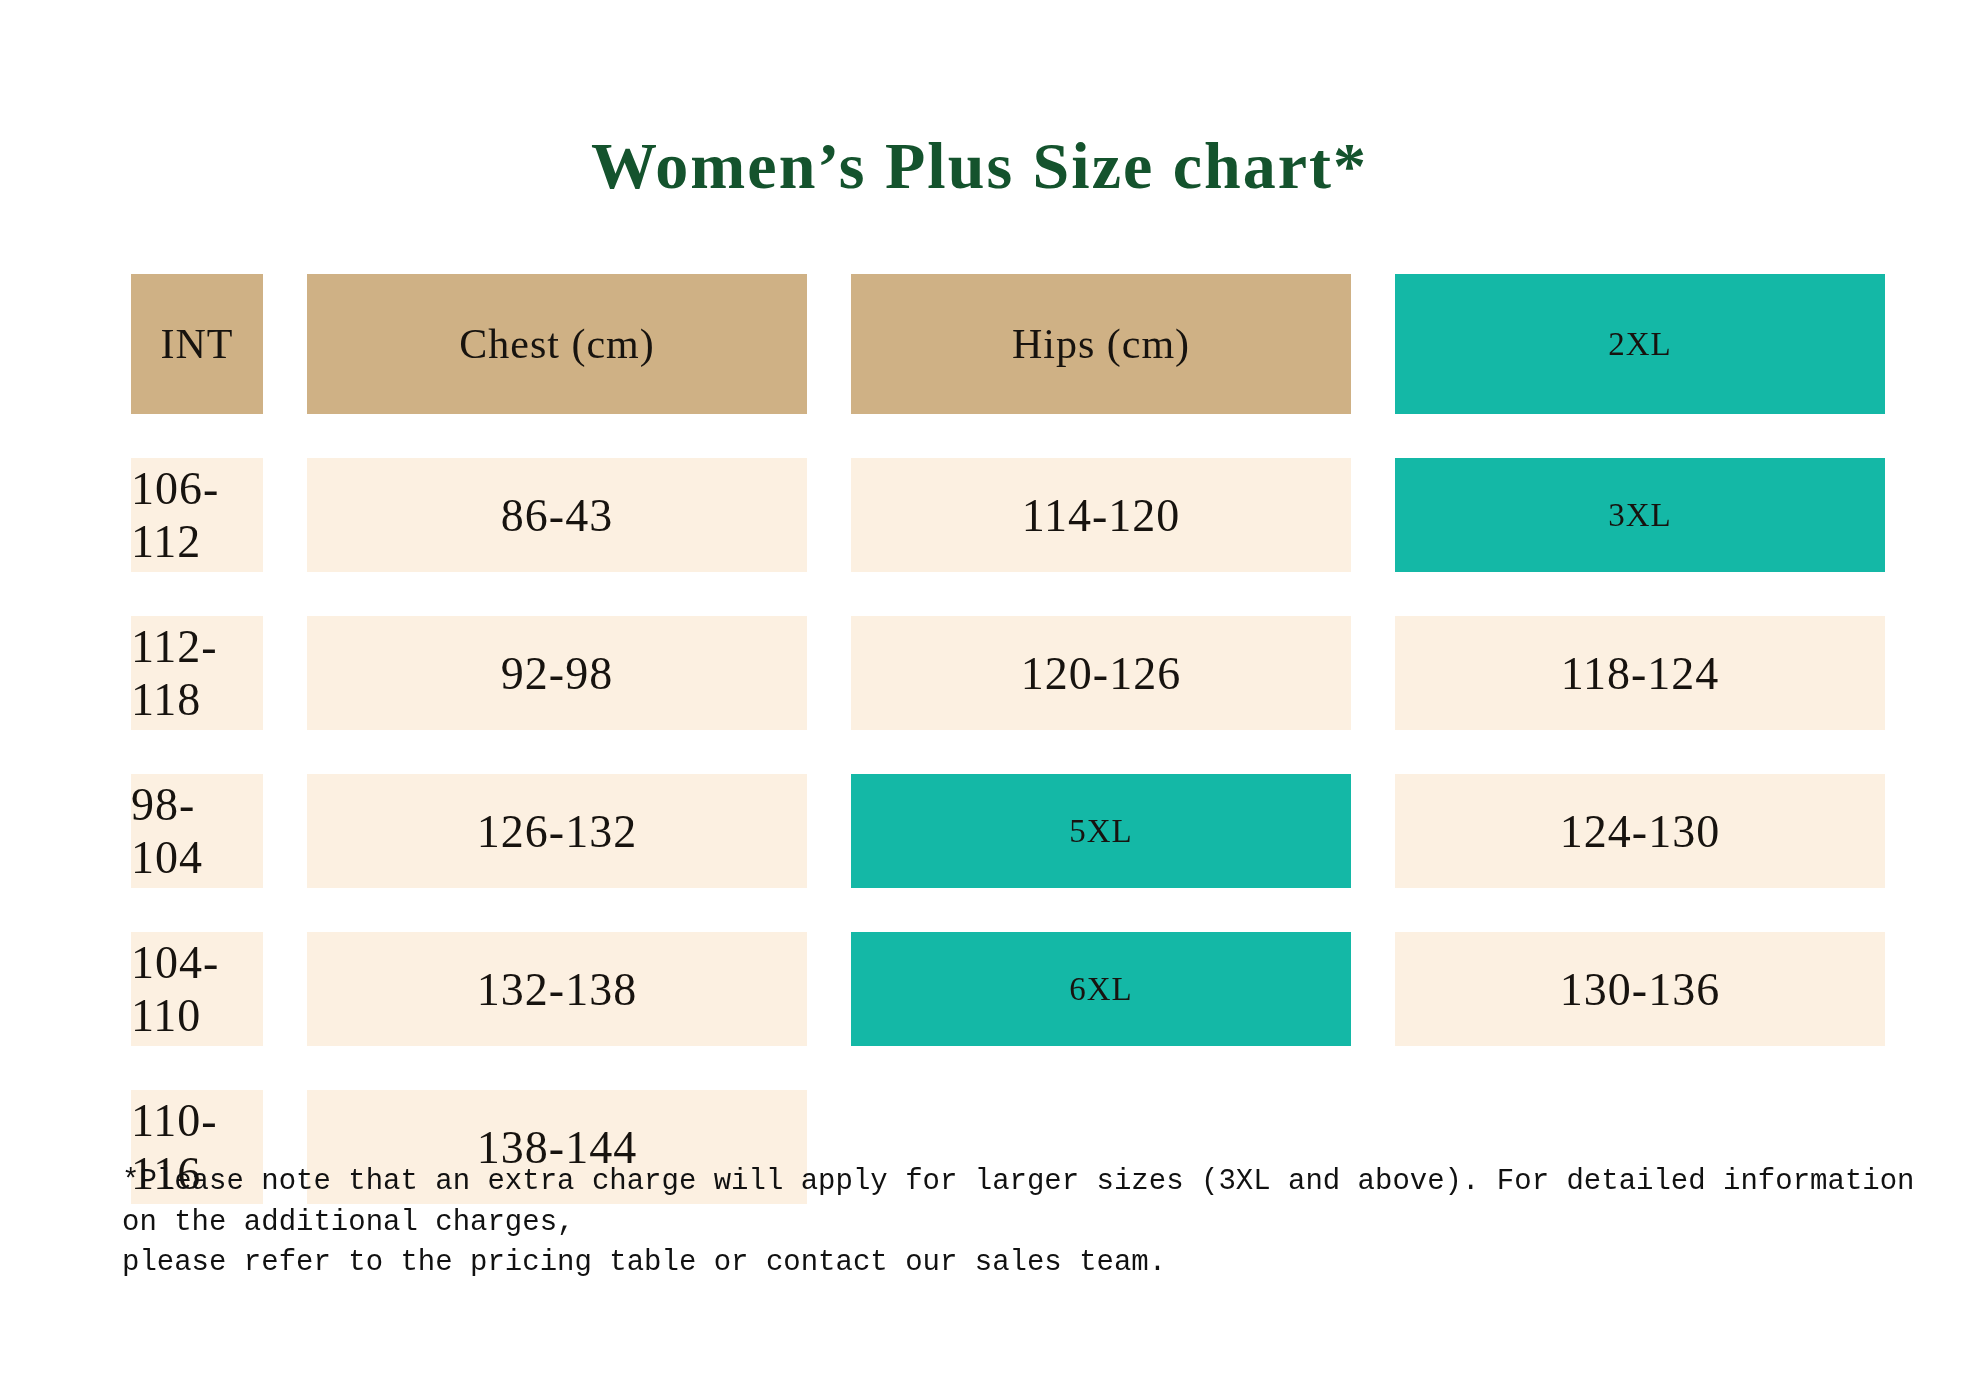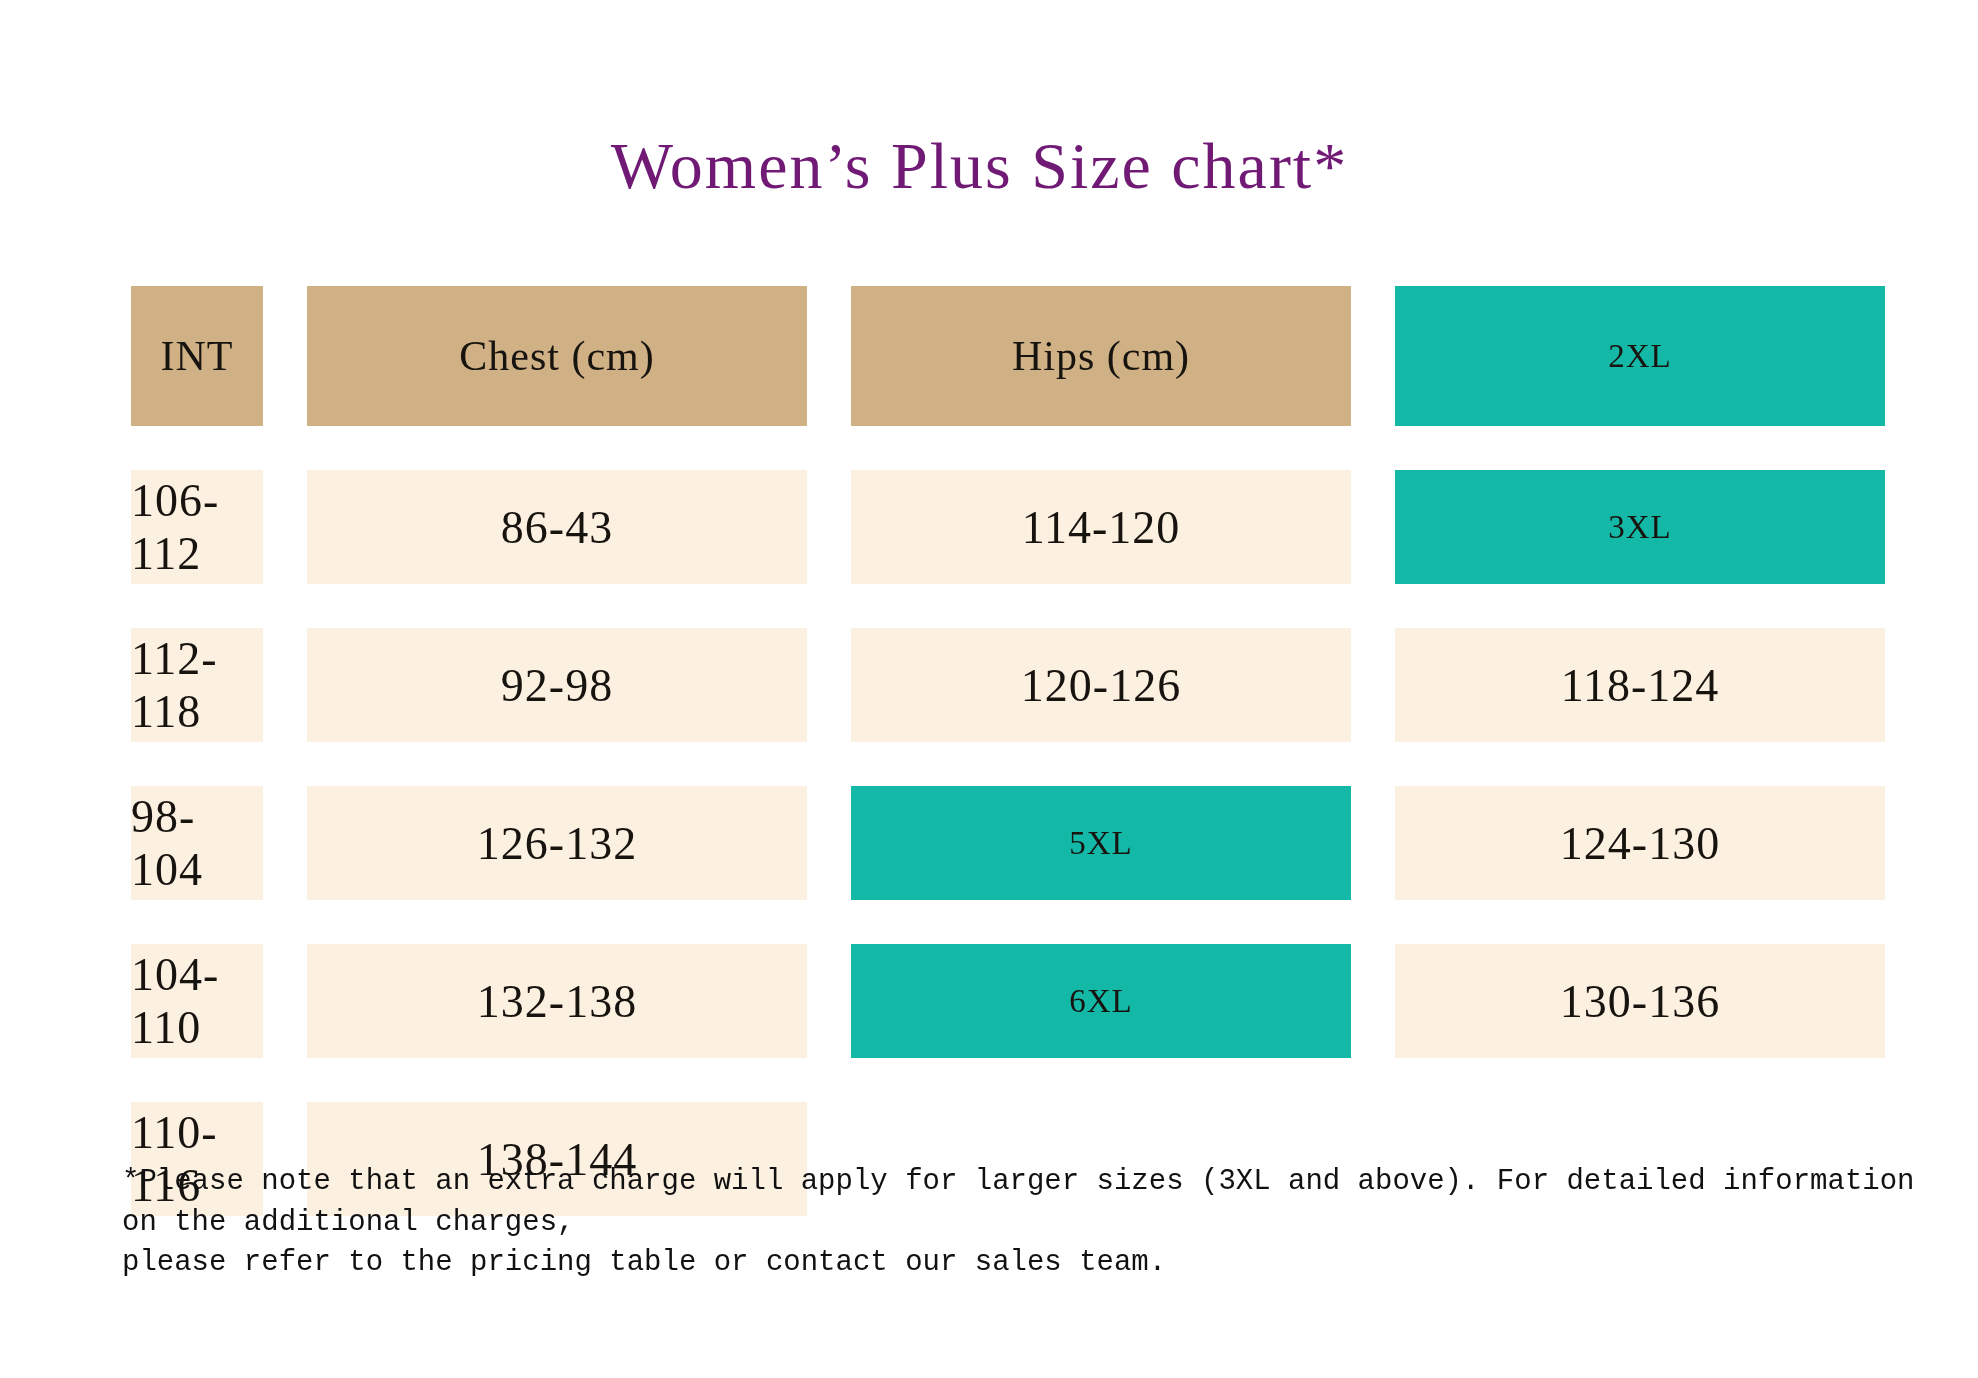--- a/index.html
+++ b/index.html
@@ -12,29 +12,29 @@
     font-family: "Liberation Serif", "DejaVu Serif", serif;
   }
   .title {
     position: absolute;
     top: 133px;
     left: 131px;
     width: 1697px;
     margin: 0;
     text-align: center;
     font-size: 66px;
-    font-weight: 400;
+    font-weight: 700;
     line-height: 1;
     letter-spacing: 2px;
-    color: #701a75;
+    color: #14532d;
   }
   .size-table {
     position: absolute;
     left: 131px;
-    top: 286px;
+    top: 274px;
     display: grid;
     grid-template-columns: 132px 500px 500px 490px;
     grid-template-rows: 140px repeat(5, 114px);
     column-gap: 25px;
     row-gap: 25px;
     gap: 44px;
   }
   .cell {
     display: flex;
     align-items: center;

